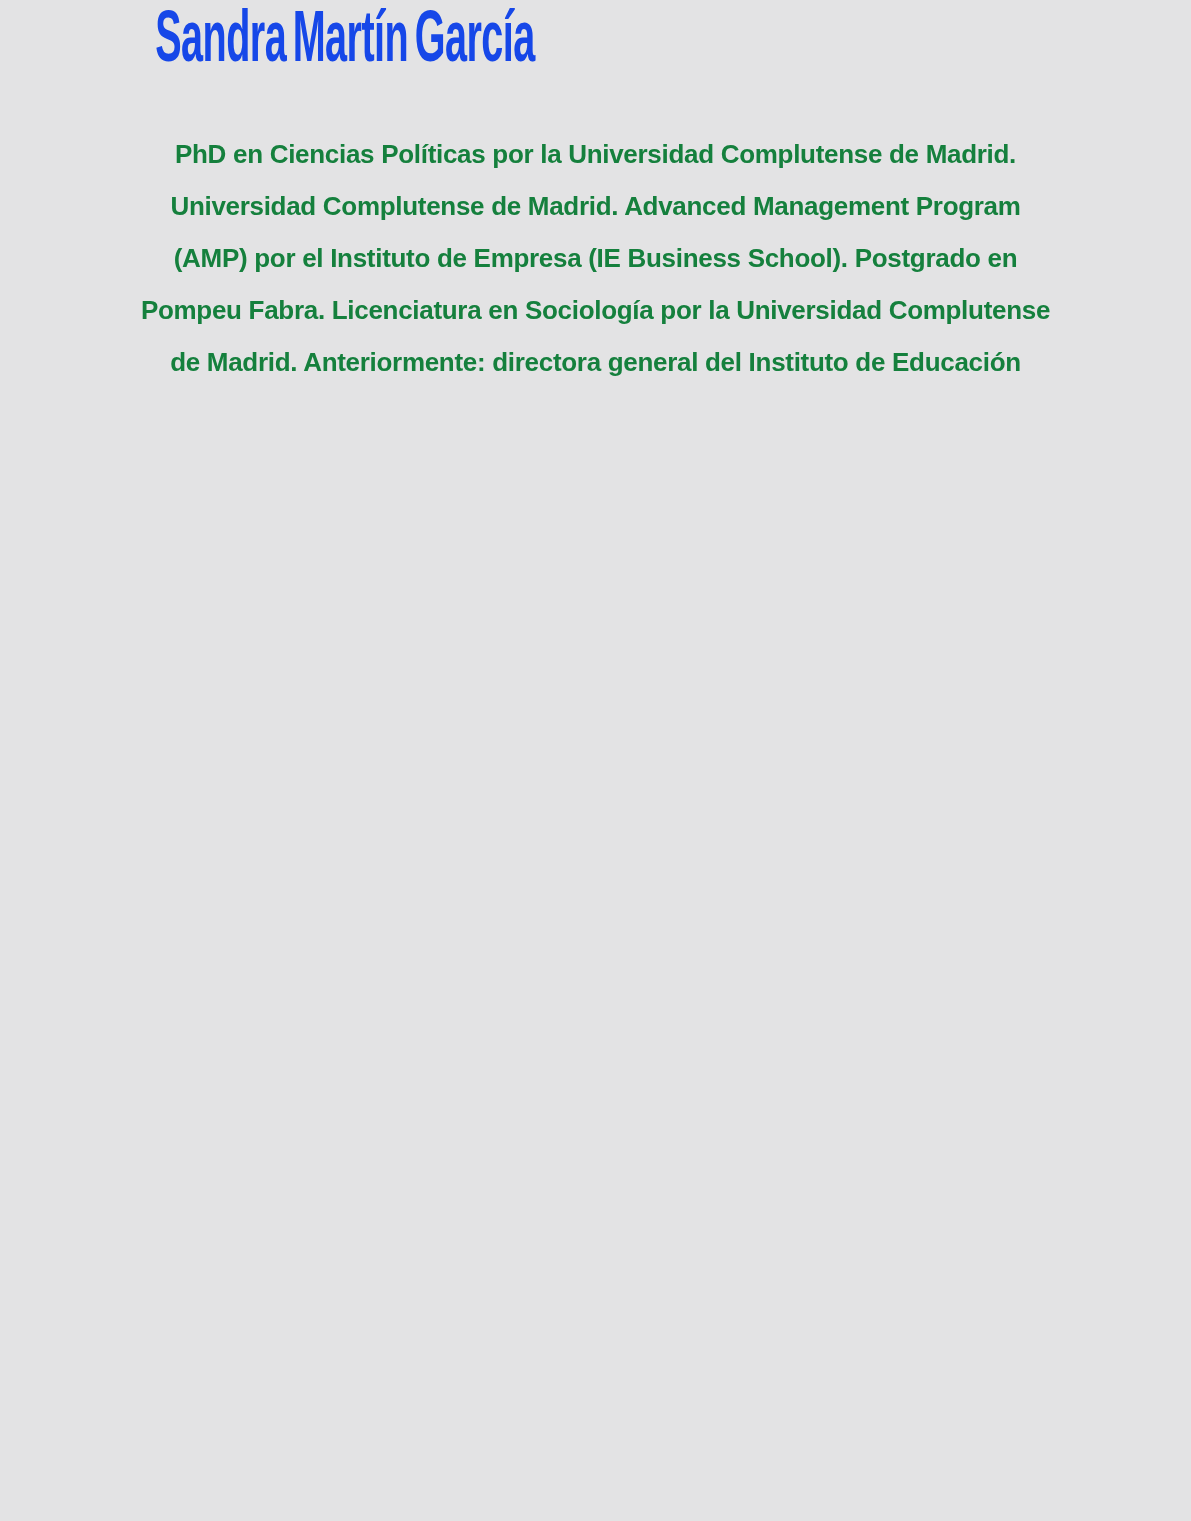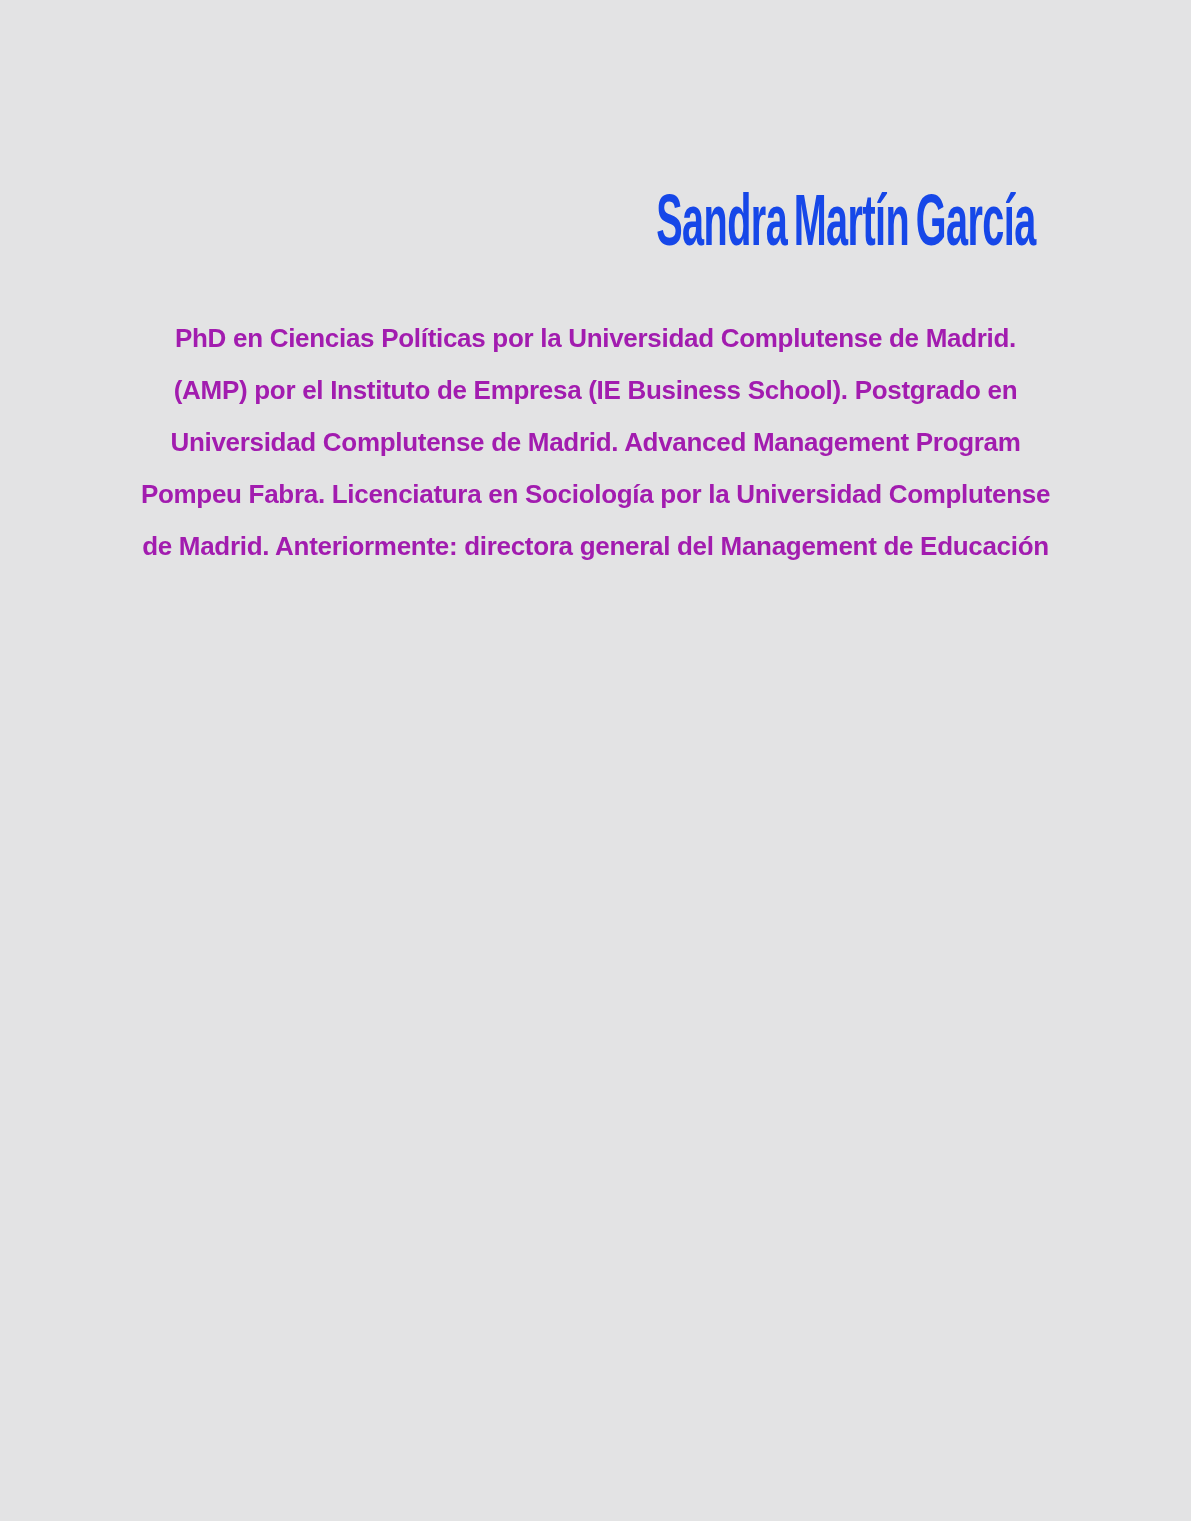--- a/index.html
+++ b/index.html
@@ -12,22 +12,21 @@
   }
   .canvas {
     position: relative;
     width: 1191px;
     height: 1521px;
     margin: 0 auto;
     background: #e3e3e4;
     overflow: hidden;
   }
   .title-wrap {
-    padding-top: 184px;
-    text-align: right;
+    text-align: left;
   }
   h1.page-title {
     margin: 0;
     font-size: 72px;
     line-height: 72px;
     font-weight: 700;
     letter-spacing: -1px;
     word-spacing: -0.10em;
     color: #1647e8;
     display: inline-block;
@@ -53,21 +52,21 @@
 </style>
 </head>
 <body style="background: rgb(227, 227, 228);">
 
 <div class="canvas" style="background: rgb(227, 227, 228);">
 
   <div class="title-wrap">
     <h1 class="page-title" style="color: rgb(22, 71, 232);">Sandra Martín García</h1>
   </div>
 
-  <div class="bio" style="color: #a21caf;">
+  <div class="bio" style="color: #15803d;">
     <div class="bio-line">PhD en Ciencias Políticas por la Universidad Complutense de Madrid.</div>
+    <div class="bio-line">Universidad Complutense de Madrid. Advanced Management Program</div>
     <div class="bio-line">(AMP) por el Instituto de Empresa (IE Business School). Postgrado en</div>
-    <div class="bio-line">Universidad Complutense de Madrid. Advanced Management Program</div>
     <div class="bio-line">Pompeu Fabra. Licenciatura en Sociología por la Universidad Complutense</div>
-    <div class="bio-line">de Madrid. Anteriormente: directora general del Management de Educación</div>
+    <div class="bio-line">de Madrid. Anteriormente: directora general del Instituto de Educación</div>
   </div>
 
 </div>
 
 </body></html>

